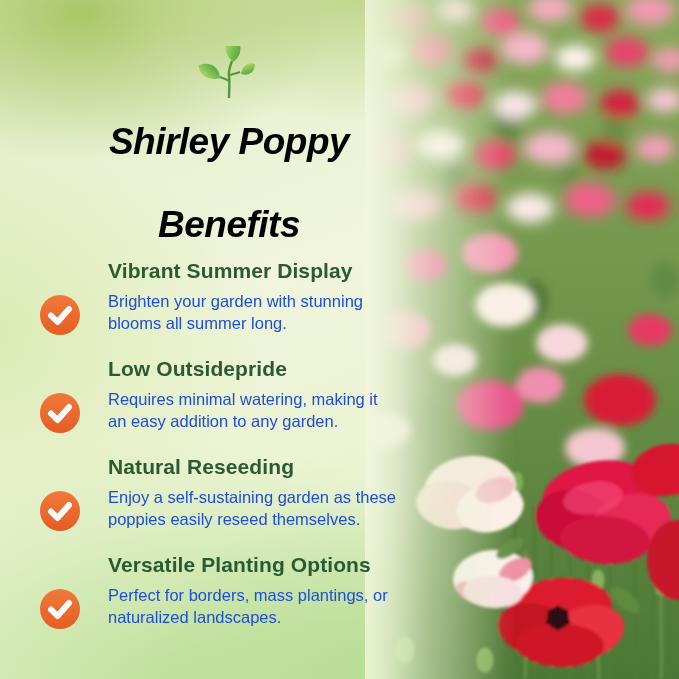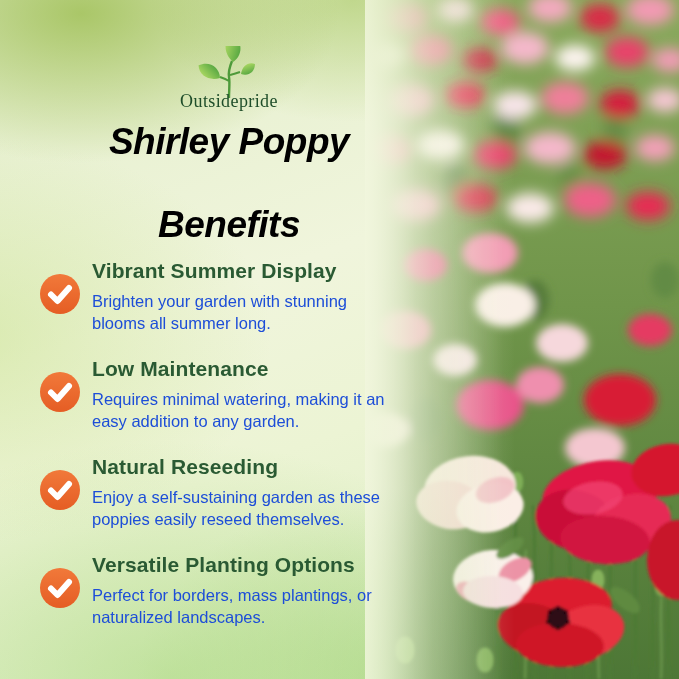--- a/index.html
+++ b/index.html
@@ -49,21 +49,21 @@
   .title {
     position:absolute; top:121px; left:0; width:458px;
     text-align:center;
     font-size:37px; font-weight:bold; font-style:italic;
     line-height:1.12; letter-spacing:-.5px;
     color:#000000;
   }
 
   
   .benefits { position:absolute; top:254px; left:40px; width:360px; }
-  .benefit { display:flex; align-items:center; margin-bottom:17px; min-height:75px; }
+  .benefit { display:flex; align-items:flex-end; margin-bottom:17px; min-height:75px;gap:16px; }
   .check { width:40px; height:40px; flex:0 0 40px; margin-right:12px; }
   .check svg { display:block; }
   .benefit h2 { font-size:21px; font-weight:bold; color:#2a5a33; margin:5px 0 8px 0; letter-spacing:.1px; }
   .benefit p  { font-size:16.5px; line-height:1.33; color:#1d4ed8; max-width:302px; }
 </style>
 </head>
 <body>
 
 <div class="poster">
 
@@ -232,21 +232,20 @@
             </linearGradient>
             <path id="leaf" d="M0,0 C-7,-10 -5,-23 6,-27 C15,-17 11,-4 0,0 Z"></path>
           </defs>
           <path d="M31,52 C31,43 32,37 31,31 C30,25 32,20 34,15" stroke="#4e9a3a" stroke-width="2.4" fill="none"></path>
           <path d="M31,35 C28,33 25,32 22,31" stroke="#4e9a3a" stroke-width="2" fill="none"></path>
           <path d="M32,29 C36,28 39,27 42,26" stroke="#4e9a3a" stroke-width="2" fill="none"></path>
           <use href="#leaf" transform="translate(35,16) rotate(-14)" fill="url(#lg)"></use>
           <use href="#leaf" transform="translate(22,32) rotate(-72) scale(0.9)" fill="url(#lg)"></use>
           <use href="#leaf" transform="translate(43,28) rotate(42) scale(0.62)" fill="url(#lg)"></use>
         </svg>
-        <div class="brand-name">Outsidepride</div>
       </div>
 
       <h1 class="title">
         <span>Shirley Poppy</span><br>
         <br>
         <span>Benefits</span>
       </h1>
 
       <div class="benefits">
 
@@ -270,21 +269,21 @@
         </div>
 
         <div class="benefit">
           <span class="check">
             <svg width="40" height="40" viewBox="0 0 40 40">
               <circle cx="20" cy="20" r="20" fill="url(#og1)"></circle>
               <path d="M11,20.5 L17.5,27 L29,14" stroke="#fff" stroke-width="6" fill="none" stroke-linecap="round" stroke-linejoin="round"></path>
             </svg>
           </span>
           <div>
-            <h2>Low Maintenance</h2>
+            <h2>Low Outsidepride</h2>
             <p>Requires minimal watering, making it an easy addition to any garden.</p>
           </div>
         </div>
 
         <div class="benefit">
           <span class="check">
             <svg width="40" height="40" viewBox="0 0 40 40">
               <circle cx="20" cy="20" r="20" fill="url(#og1)"></circle>
               <path d="M11,20.5 L17.5,27 L29,14" stroke="#fff" stroke-width="6" fill="none" stroke-linecap="round" stroke-linejoin="round"></path>
             </svg>

